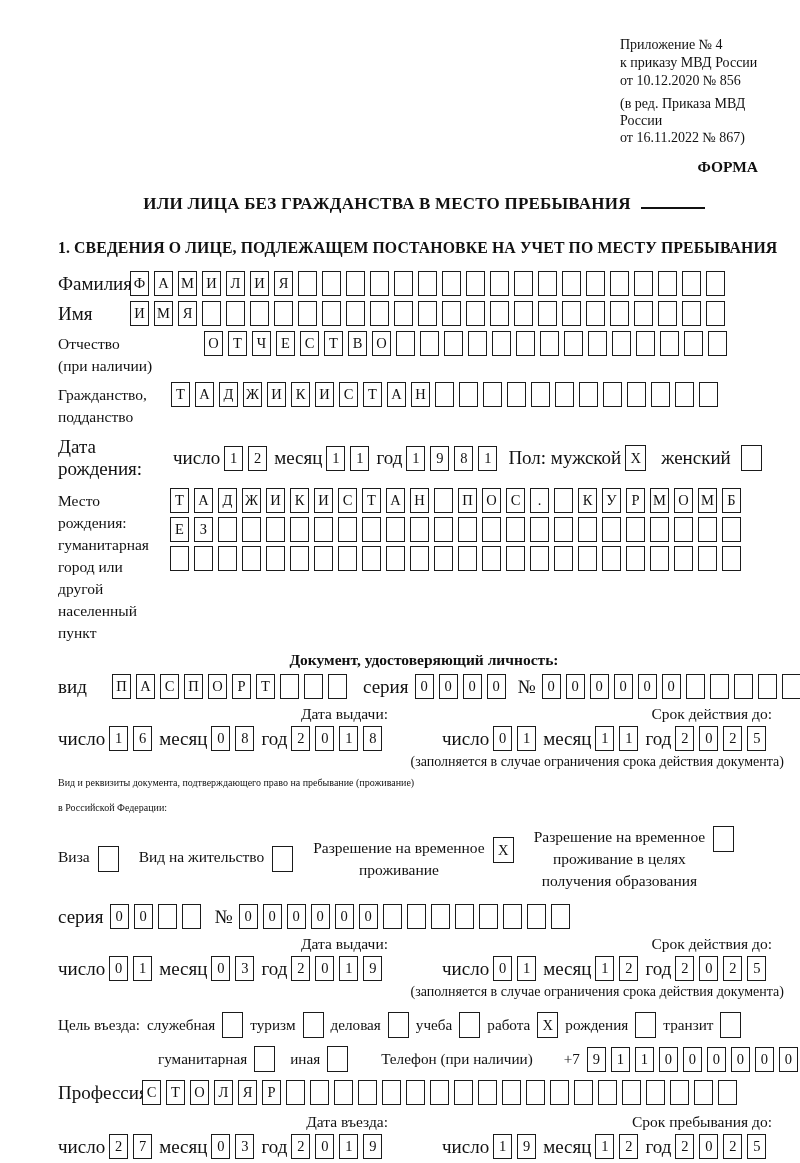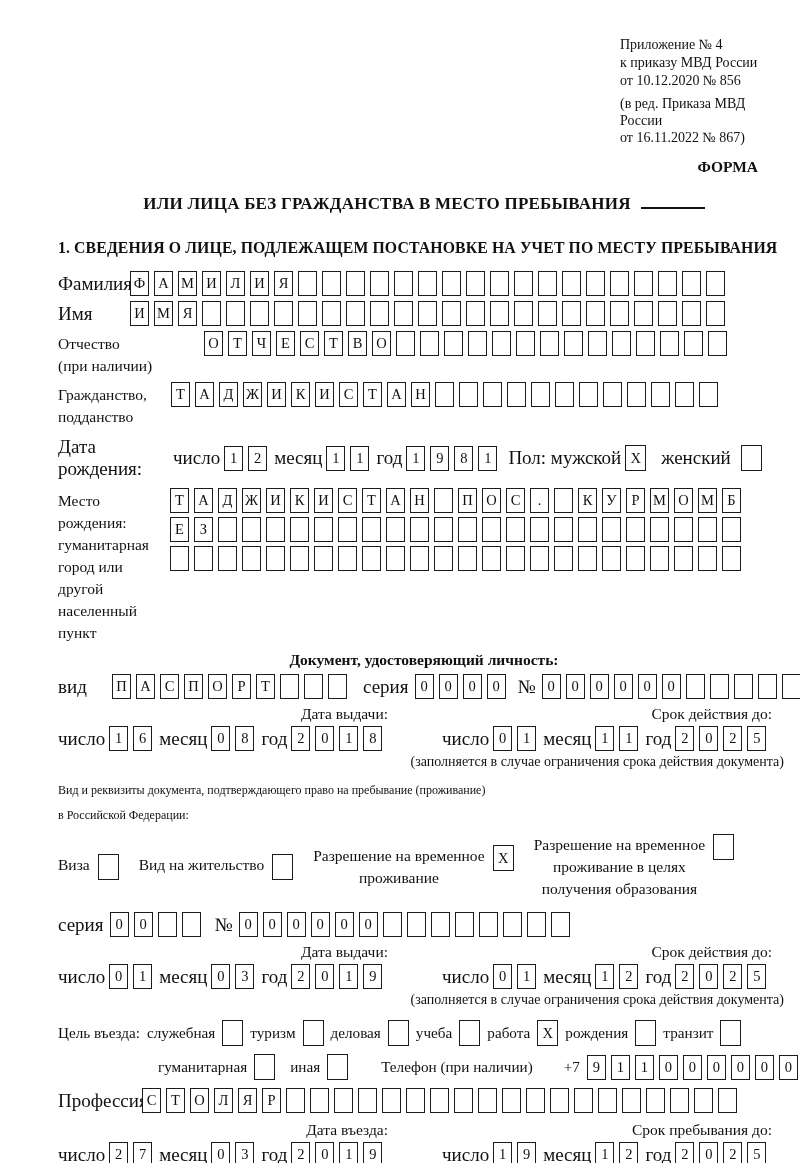--- a/index.html
+++ b/index.html
@@ -36,21 +36,21 @@
   .flabel { font-size: 19px; flex: none; }
   .lblcol { flex: none; font-size: 15.5px; line-height: 22px; padding-top: 2px; }
   .stack { display: flex; flex-direction: column; gap: 4px; }
 
   .dg { display: inline-flex; align-items: center; gap: 4px; flex: none; }
   .datepair { display: flex; margin-top: 6px; }
   .datecol .dheading { font-size: 15.5px; text-align: right; text-indent: 40px; margin-bottom: 3px; }
   .datecol .dgline { display: flex; align-items: center; gap: 7px; }
   .noteline { text-align: right; padding-right: 6px; font-size: 14px; margin-top: 3px; }
 
-  .para { font-size: 12px; line-height: 25px; margin-top: 8px; }
+  .para { font-size: 10px; line-height: 25px; }
 
   .opts { display: flex; align-items: center; gap: 20px; margin-top: 6px; }
   .opt { display: flex; align-items: flex-start; gap: 8px; }
   .opt .optlabel { font-size: 15.5px; line-height: 22px; text-align: center; }
 
   .purpose { display: flex; align-items: center; gap: 7px; margin-top: 12px; flex-wrap: nowrap; }
   .purpose .flabel { font-size: 15.2px; }
   .mt8 { margin-top: 8px; } .mt12 { margin-top: 12px; } .mt14 { margin-top: 14px; }
   .heading-center { text-align: center; font-weight: bold; font-size: 15.5px; margin-top: 7px; }
 </style>

